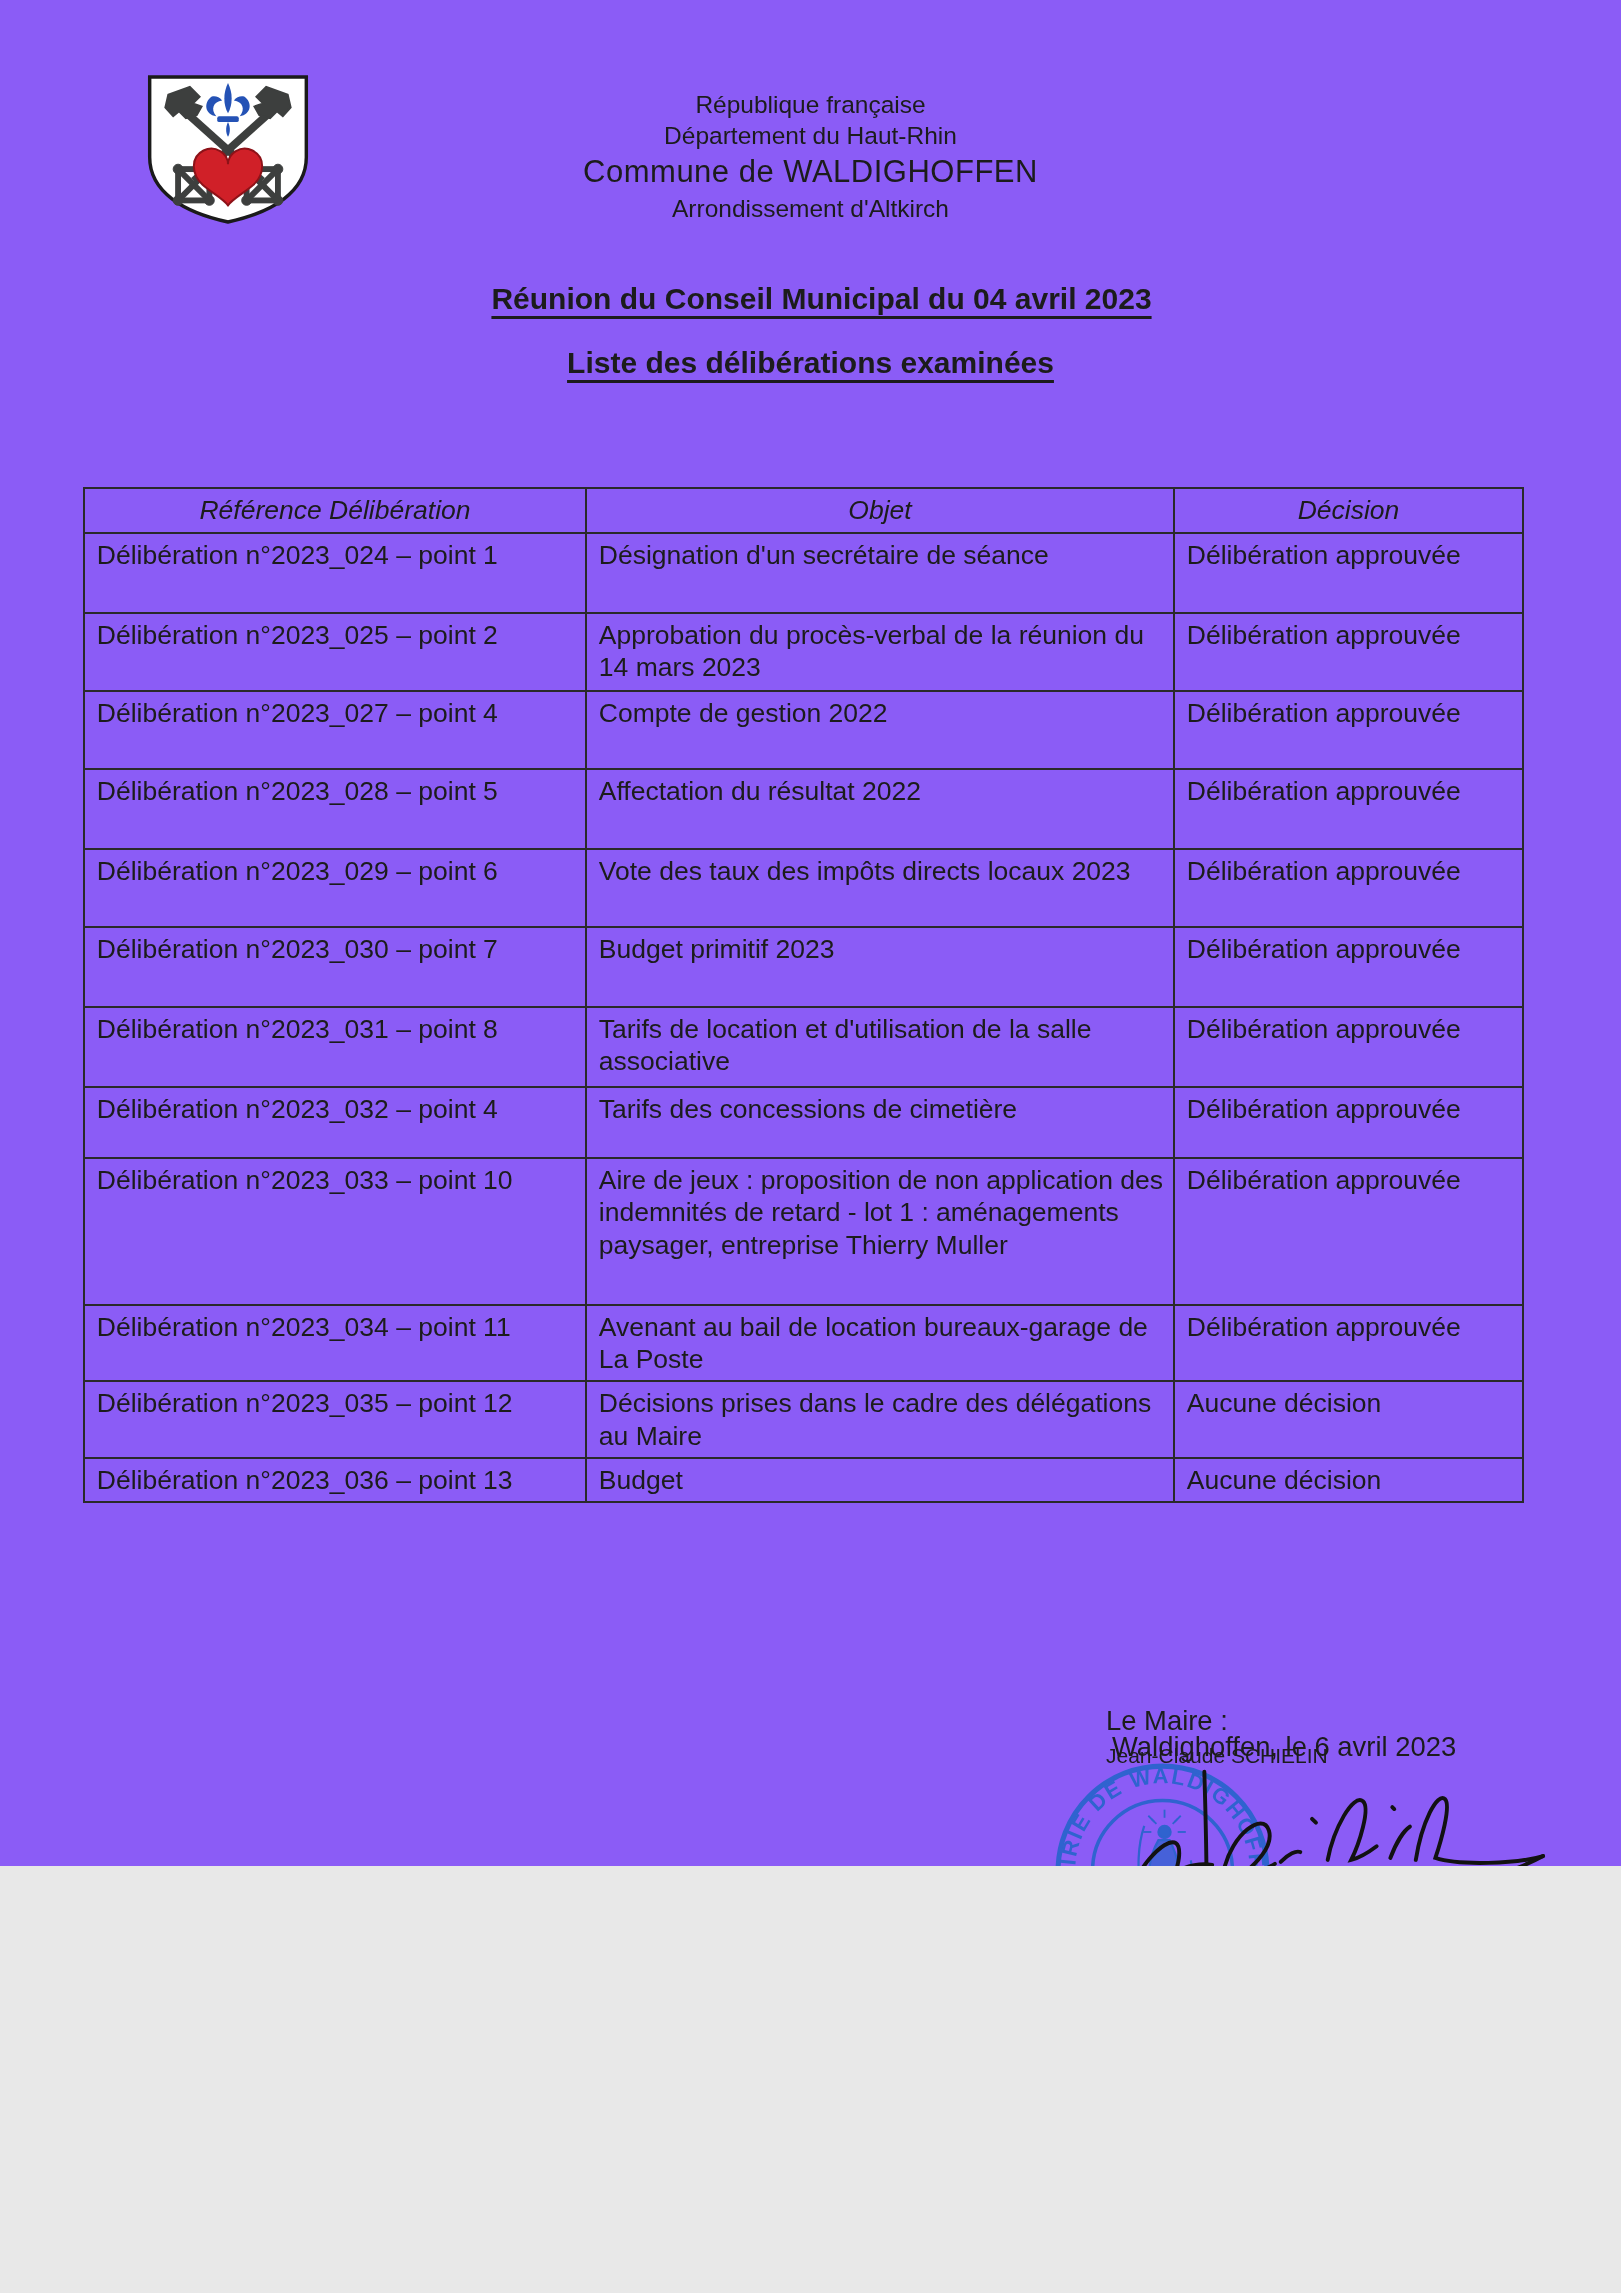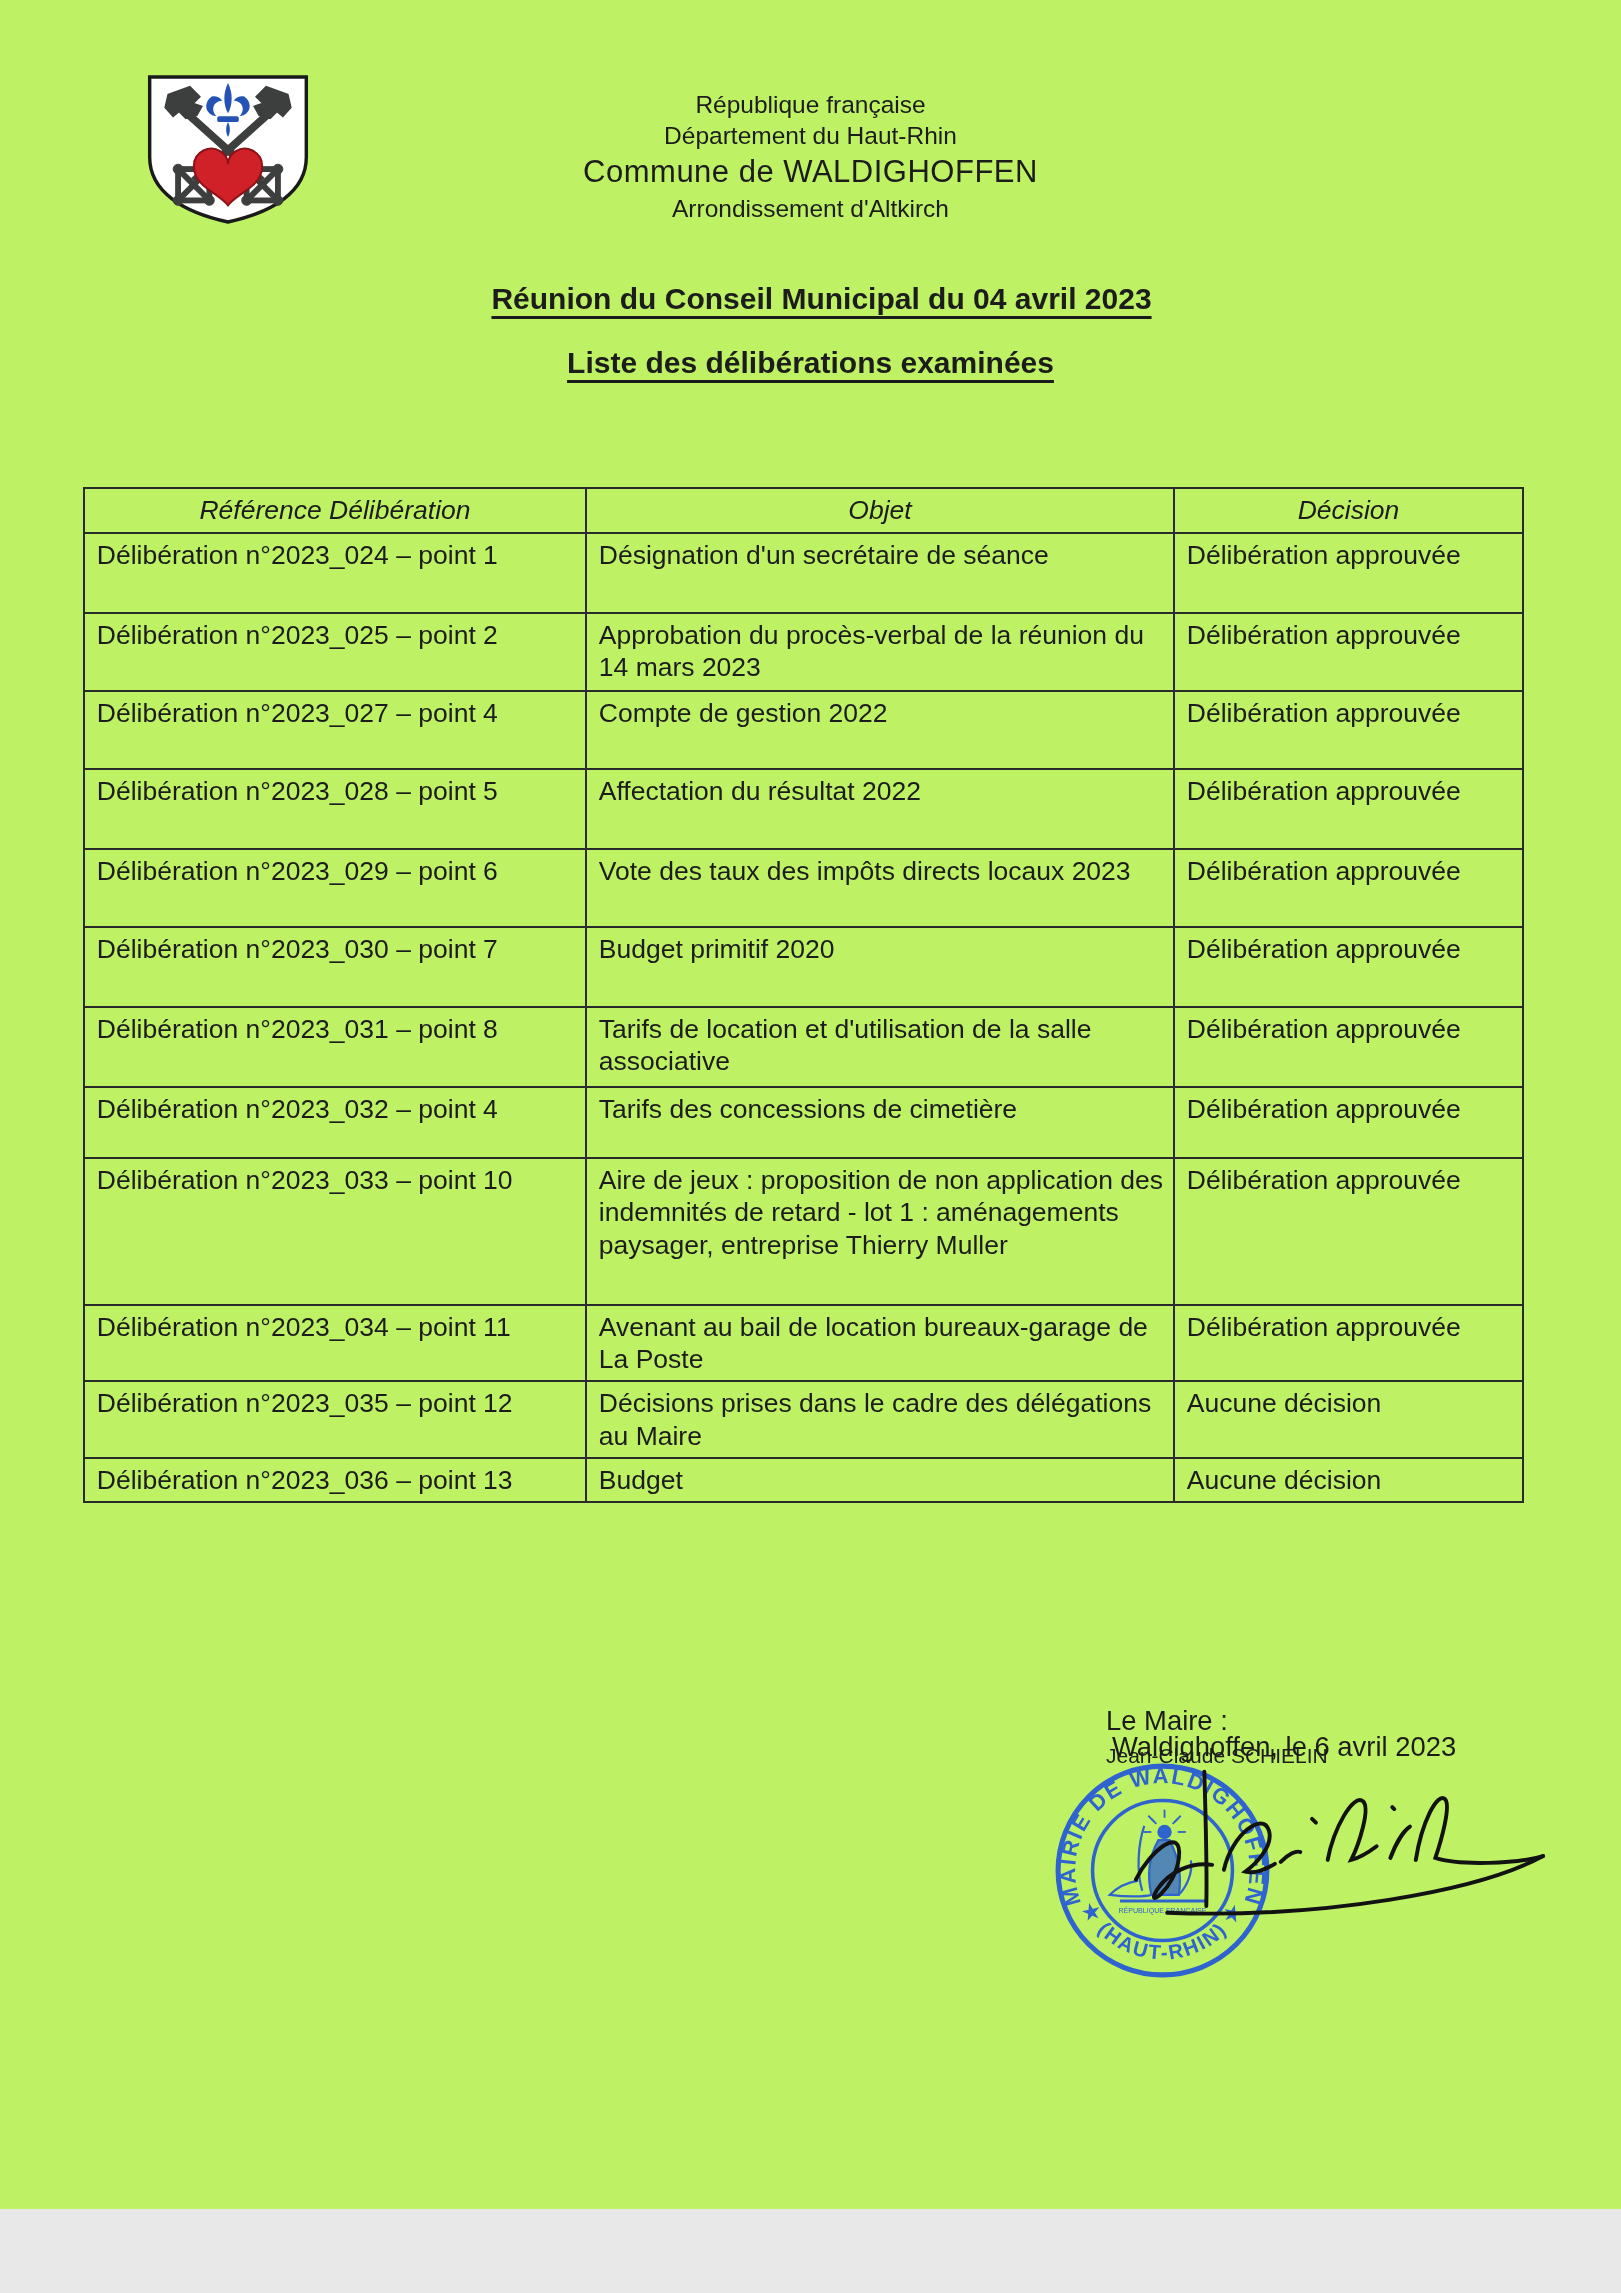--- a/index.html
+++ b/index.html
@@ -1,19 +1,19 @@
 <!DOCTYPE html>
 <html><head>
 <meta charset="utf-8">
 <style>
   html,body{margin:0;padding:0;background:#e8e8e8;}
   .page{
     position:relative;
-    width:1621px;height:2209px;
-    background:#bef264;
+    width:1621px;height:1866px;
+    background:#8b5cf6;
     font-family:"Liberation Sans", sans-serif;
     color:#1c1c1c;
     overflow:hidden;
   }
   
   .emblem{position:absolute;left:135px;top:67px;width:186px;height:167px;}
   .head-block{
     position:absolute;left:0;top:90px;width:1621px;
     text-align:center;line-height:1.25;
   }
@@ -151,21 +151,21 @@
           <td>Affectation du résultat 2022</td>
           <td>Délibération approuvée</td>
         </tr>
       <tr style="height:78px">
           <td>Délibération n°2023_029 – point 6</td>
           <td>Vote des taux des impôts directs locaux 2023</td>
           <td>Délibération approuvée</td>
         </tr>
       <tr style="height:80px">
           <td>Délibération n°2023_030 – point 7</td>
-          <td>Budget primitif 2020</td>
+          <td>Budget primitif 2023</td>
           <td>Délibération approuvée</td>
         </tr>
       <tr style="height:80px">
           <td>Délibération n°2023_031 – point 8</td>
           <td>Tarifs de location et d'utilisation de la salle associative</td>
           <td>Délibération approuvée</td>
         </tr>
       <tr style="height:71px">
           <td>Délibération n°2023_032 – point 4</td>
           <td>Tarifs des concessions de cimetière</td>

